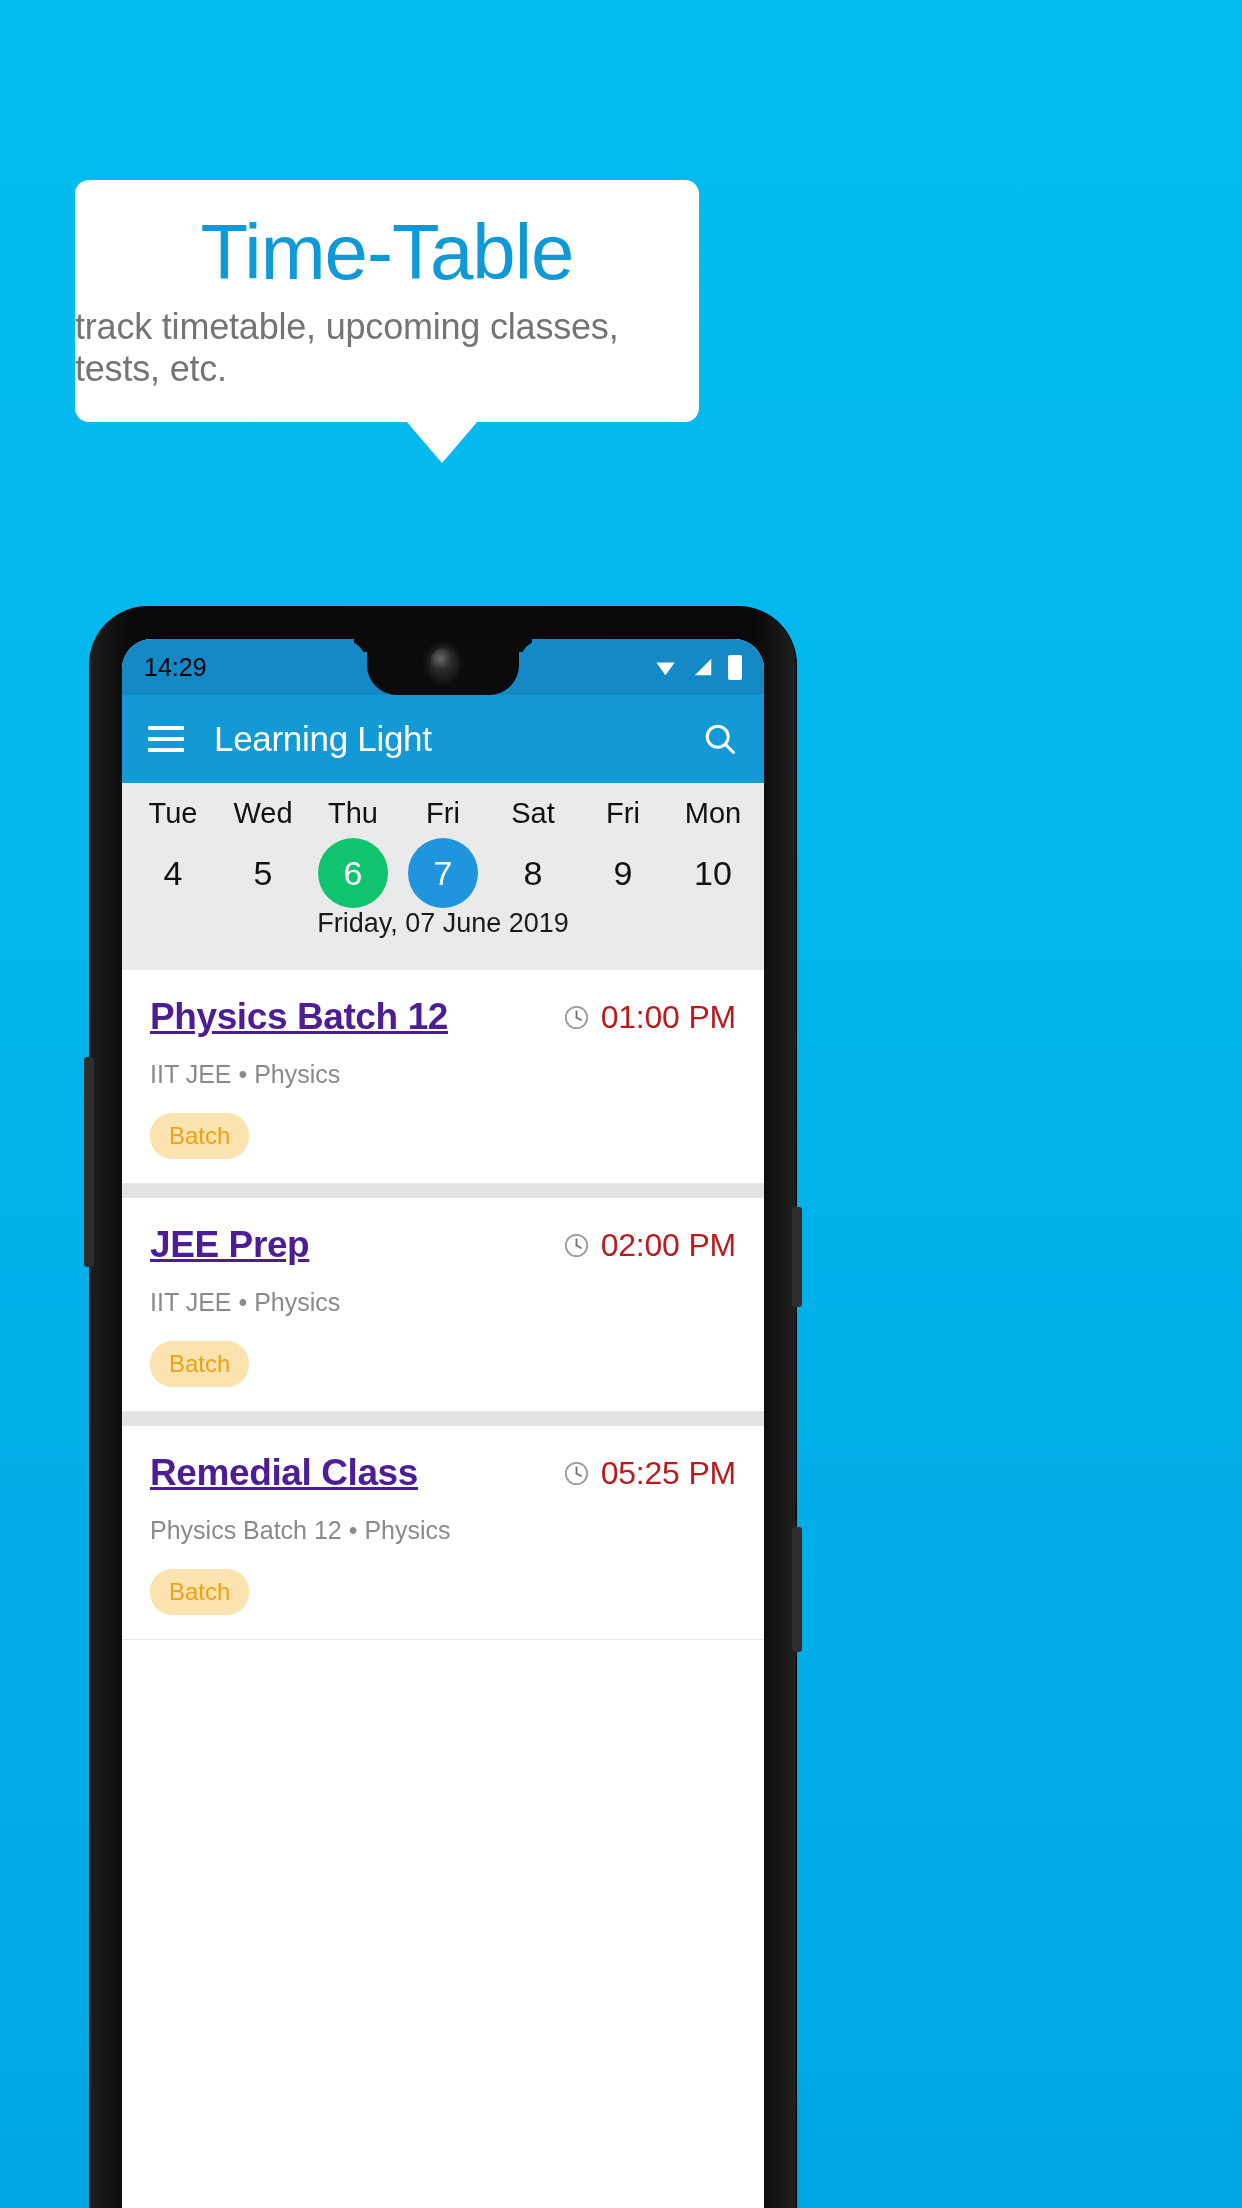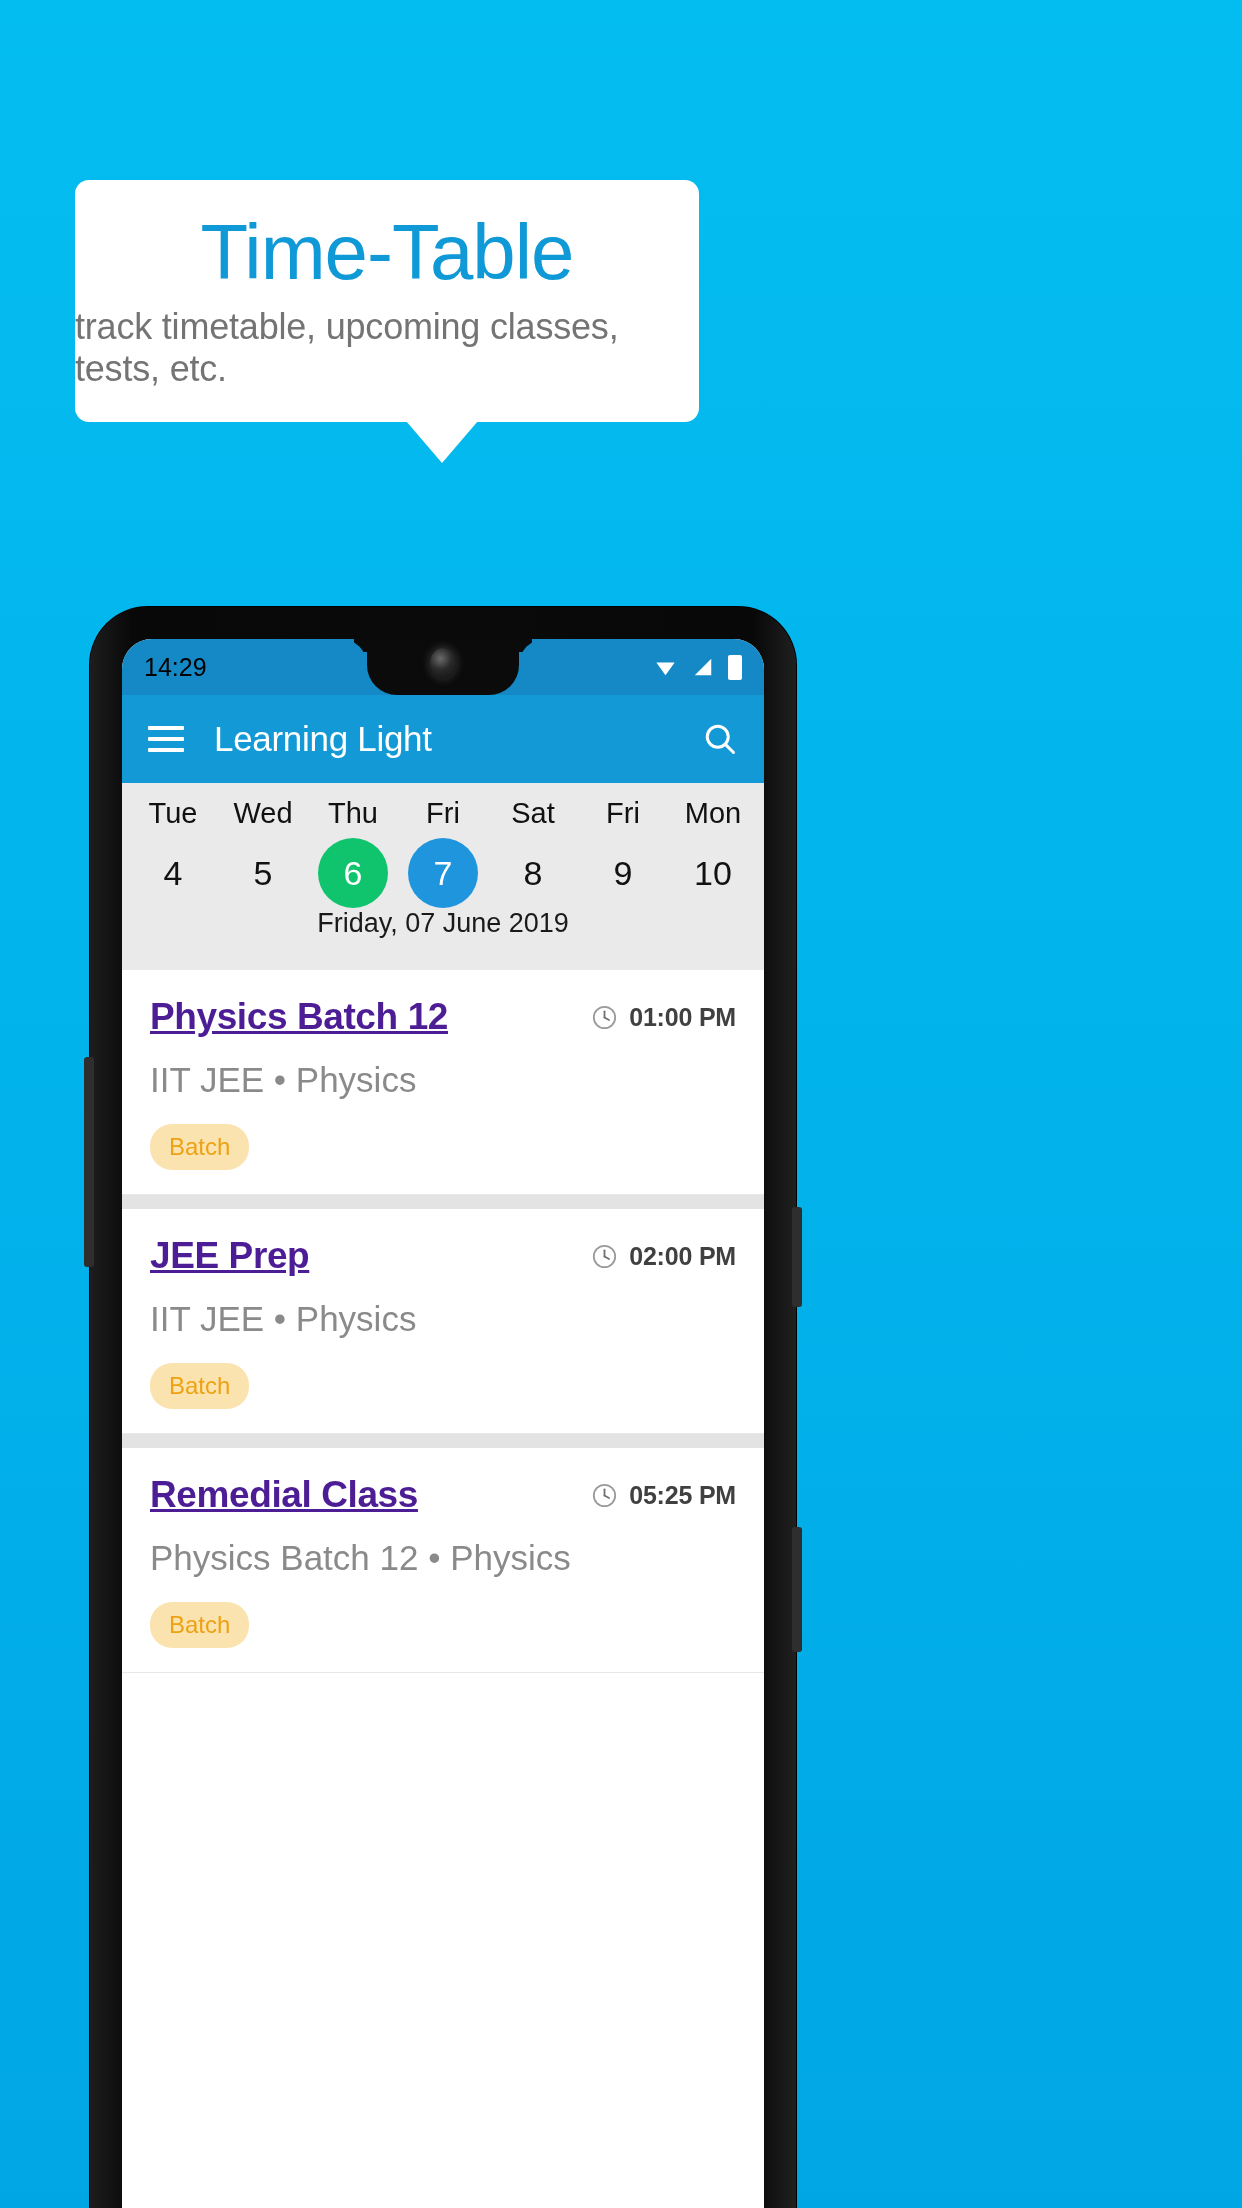--- a/index.html
+++ b/index.html
@@ -128,22 +128,22 @@
   .list{ background:#E3E3E3; }
   .event-card{
     background:#ffffff; padding:26px 28px 24px;
     border-bottom:1px solid #E8E8E8;
   }
   .event-sep{ height:14px; background:#E3E3E3; }
   .event-top{ display:flex; align-items:center; justify-content:space-between; }
   .event-title{ font-size:37px; font-weight:700; color:#4c1d95; letter-spacing:-0.4px;text-decoration:underline; }
   .event-time{ display:flex; align-items:center; gap:11px; }
   .clock-icon{ width:27px; height:27px; }
-  .time-text{ font-size:25px; font-weight:700; color:#404040; letter-spacing:-0.2px; }
-  .event-sub{ font-size:35px; color:#8A8A8A; margin-top:22px; font-weight:400; }
+  .time-text{ font-size:32px; font-weight:400; color:#b91c1c; letter-spacing:-0.2px; }
+  .event-sub{ font-size:25px; color:#8A8A8A; margin-top:22px; font-weight:400; }
   .badge{
     display:inline-block; margin-top:24px;
     background:#FBE3B0; color:#EDA213;
     font-size:24px; padding:9px 19px; border-radius:22px; font-weight:400;
   }
 </style>
 </head>
 <body>
 
 <div class="promo-bubble">

